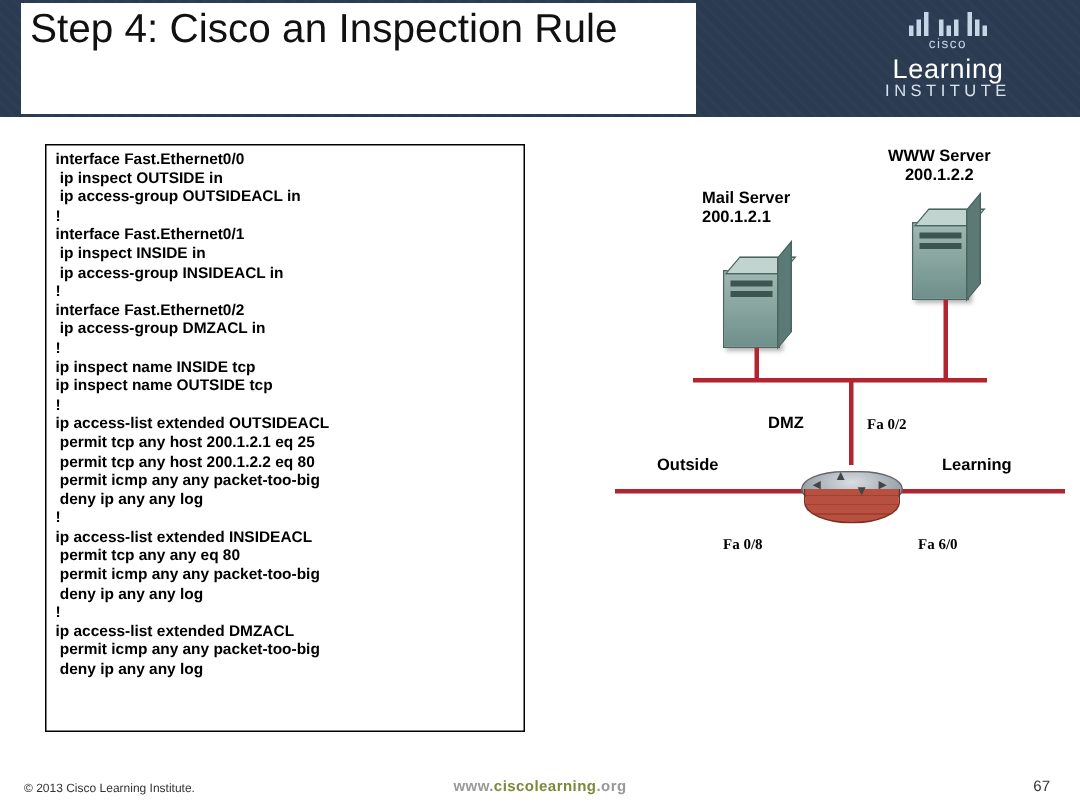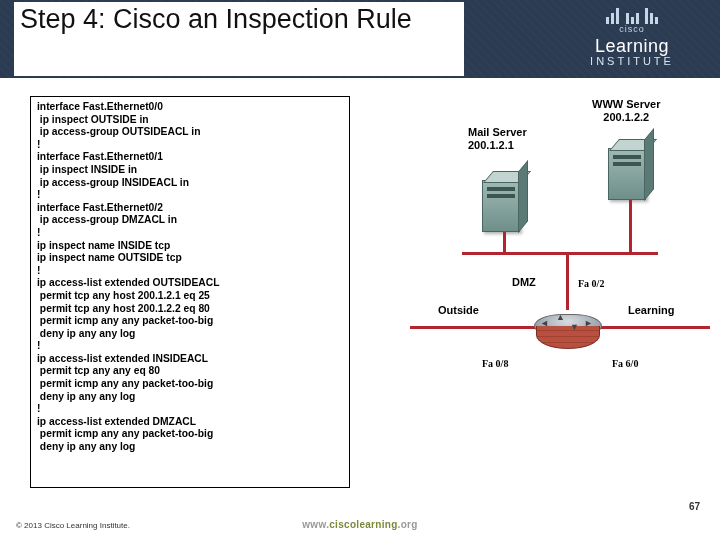--- a/index.html
+++ b/index.html
@@ -193,24 +193,23 @@
     text-align:center;
     font-size:10px;
     color:#7a8a3a;
     font-weight:bold;
     letter-spacing:0.3px;
   }
   .footer-center .g{ color:#999;margin-top:24px; }
   .pagenum{
     position:absolute;
     right:20px;
-    bottom:28px;
+    bottom:10px;
     font-size:10px;
     color:#333;
-    font-weight:bold;
   }
   .arrow {
     position:absolute;
     color:#444;
     font-size:9px;
   }
 </style>
 </head>
 <body>
 

